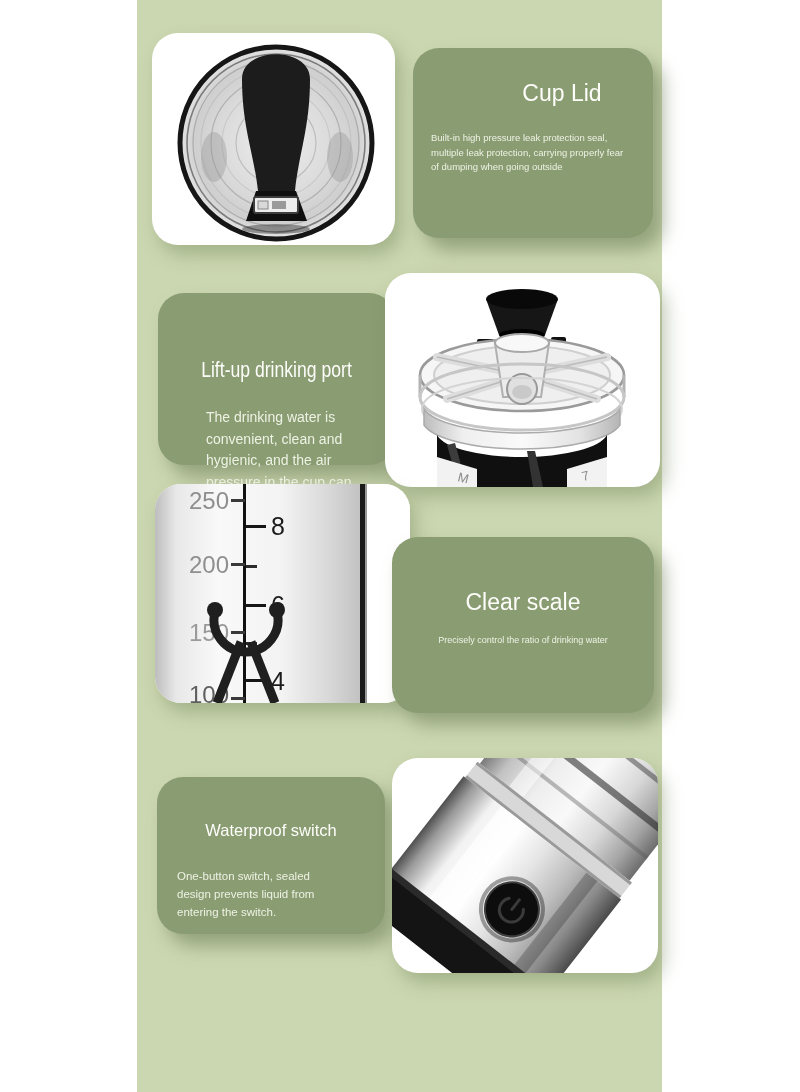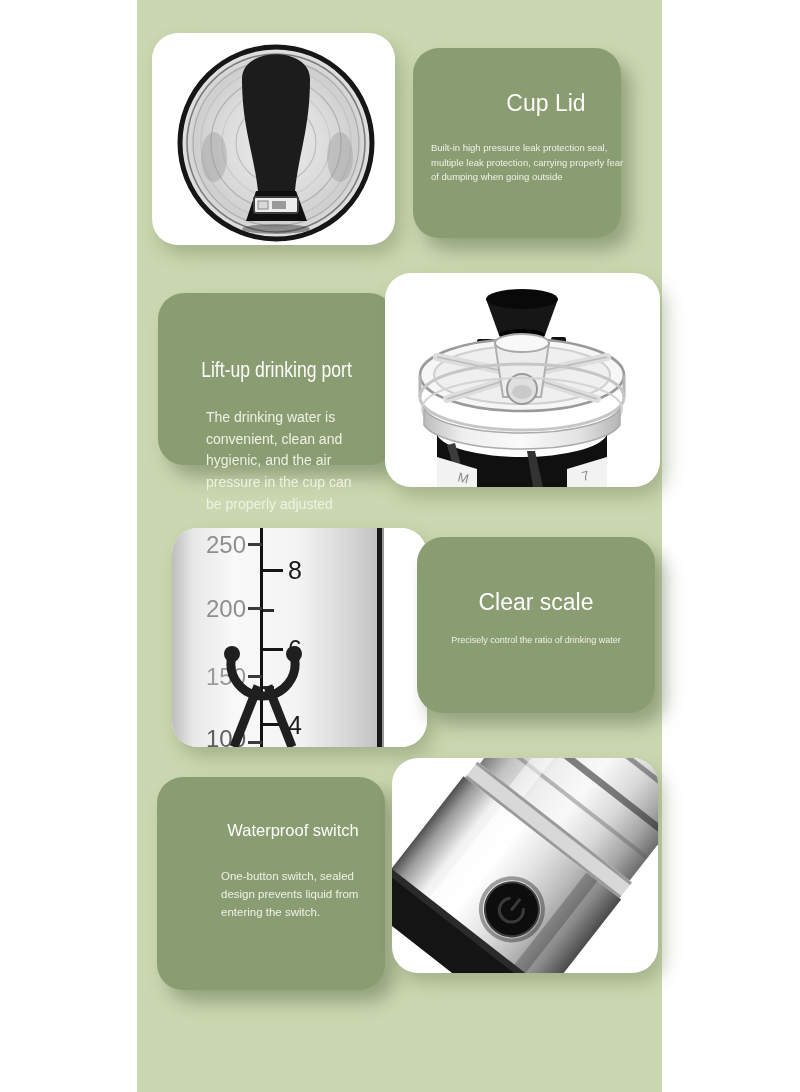--- a/index.html
+++ b/index.html
@@ -22,36 +22,36 @@
     color:#ffffff;box-sizing:border-box;
   }
   .text-panel h2{
     margin:0;font-weight:400;color:#fdfdfa;text-align:center;
     font-family:"Liberation Sans",sans-serif;
   }
   .text-panel p{
     margin:0;color:#eef2e4;line-height:1.55;
   }
   
-  .tp1{left:413px;top:48px;width:208px;height:190px;padding-top:42px;}
+  .tp1{left:413px;top:48px;width:240px;height:190px;padding-top:32px;}
   .tp1 h2{font-size:23px;padding-left:58px;}
   .tp1 p{font-size:9.5px;width:198px;margin:24px 0 0 18px;text-align:left;}
   .pp1{left:152px;top:33px;width:243px;height:212px;}
   
   .tp2{left:158px;top:293px;width:237px;height:172px;padding-top:64px;}
   .tp2 h2{font-size:22px;white-space:nowrap;transform:scaleX(.8);transform-origin:50% 50%;}
   .tp2 p{font-size:14px;width:150px;margin:24px 0 0 48px;text-align:left;}
   .pp2{left:385px;top:273px;width:275px;height:214px;}
   
-  .tp3{left:417px;top:537px;width:238px;height:176px;padding-top:52px;}
+  .tp3{left:392px;top:537px;width:262px;height:176px;padding-top:52px;}
   .tp3 h2{font-size:23px;}
   .tp3 p{font-size:9px;margin-top:18px;text-align:center;white-space:nowrap;}
-  .pp3{left:155px;top:528px;width:255px;height:219px;margin-left:17px;}
-  
-  .tp4{left:157px;top:777px;width:228px;height:213px;padding-top:44px;padding-left:44px;}
+  .pp3{left:155px;top:484px;width:255px;height:219px;}
+  
+  .tp4{left:157px;top:777px;width:228px;height:157px;padding-top:44px;}
   .tp4 h2{font-size:16.5px;}
   .tp4 p{font-size:11.5px;width:162px;margin:28px 0 0 20px;text-align:left;}
   .pp4{left:392px;top:758px;width:266px;height:215px;}
   svg{display:block;}
 </style>
 </head>
 <body>
 
 <div id="stage">
   <div class="band"></div>

